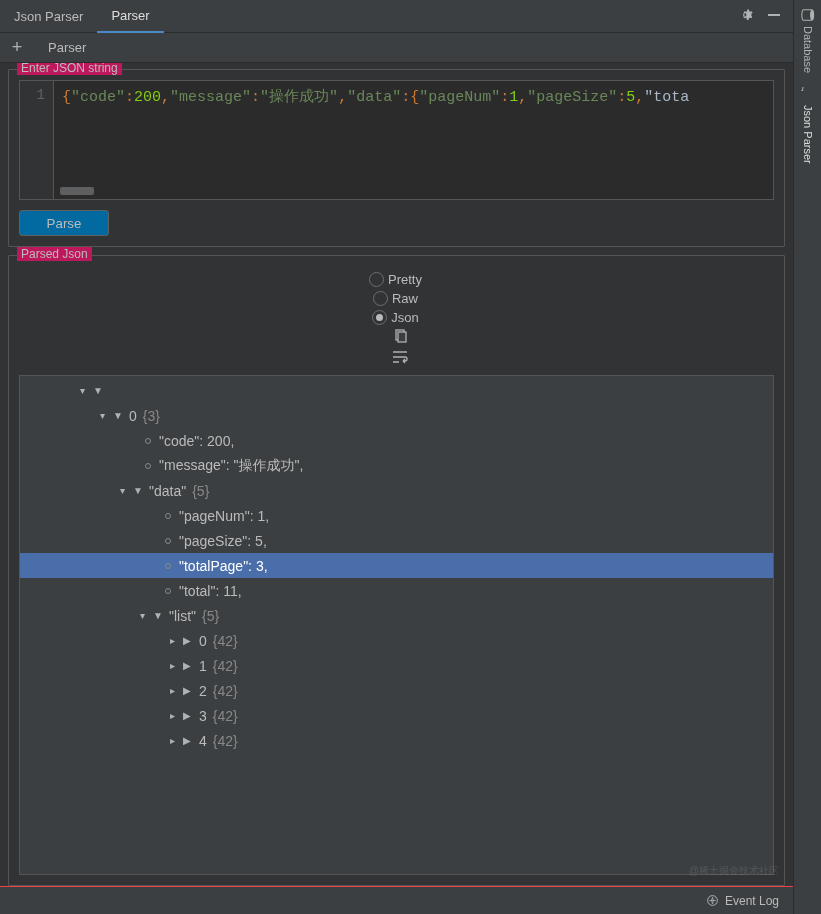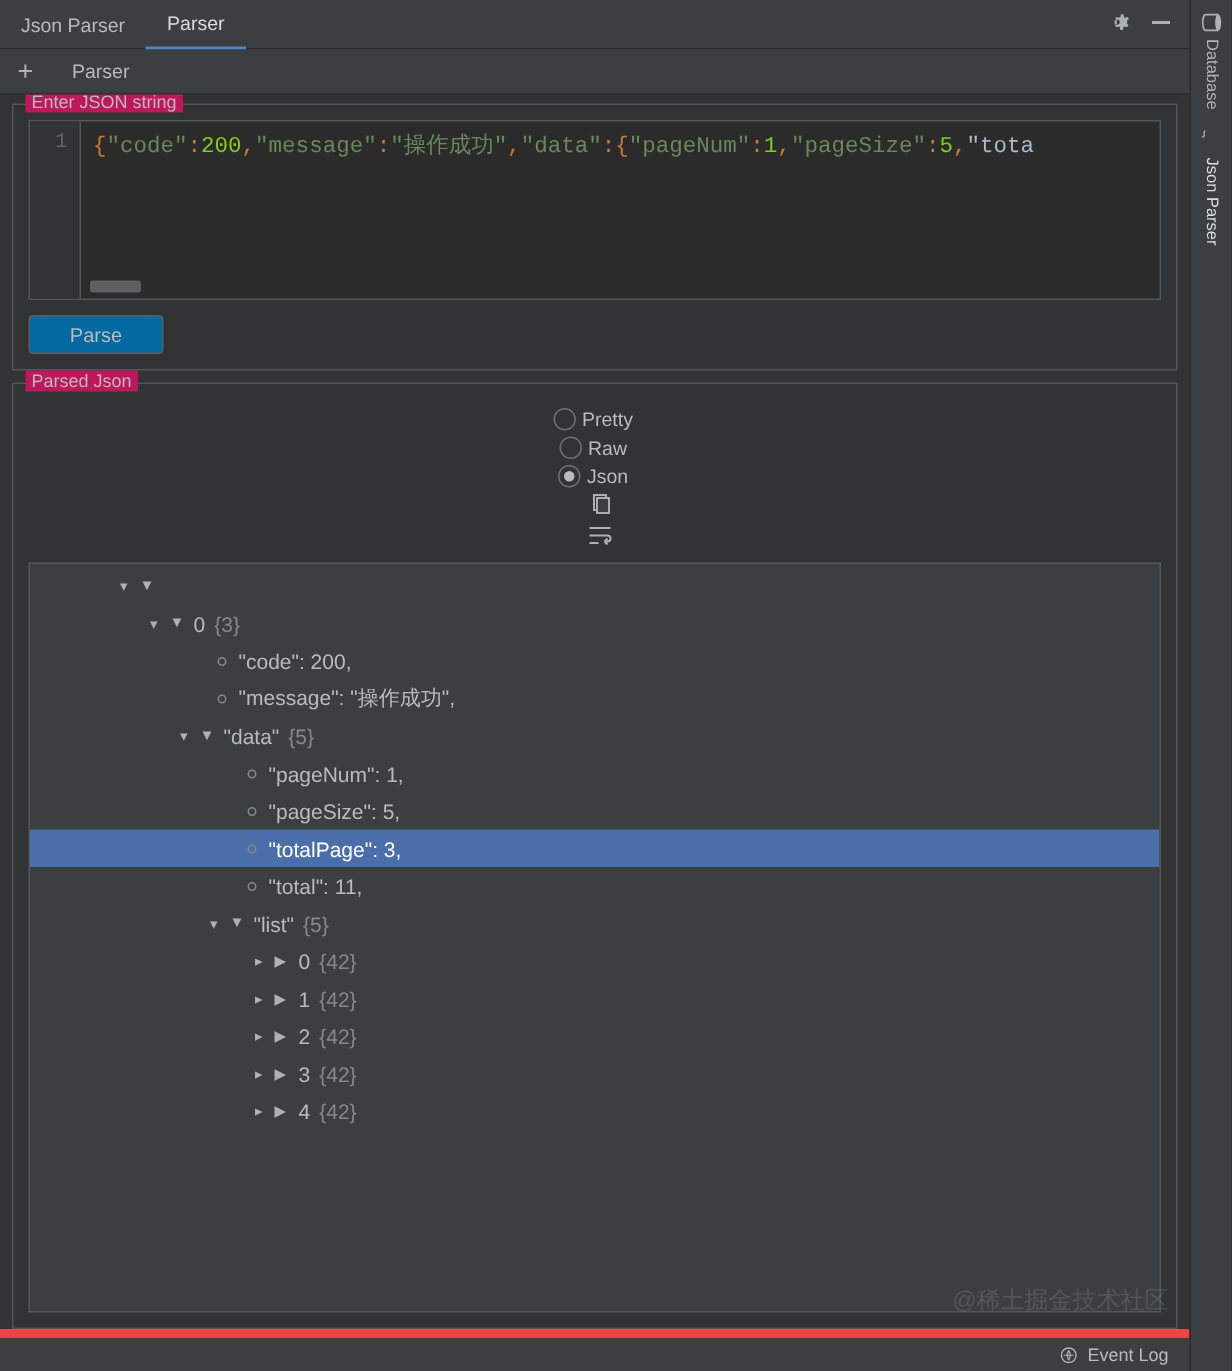--- a/index.html
+++ b/index.html
@@ -90,27 +90,27 @@
   width: 28px; background: #3c3f41; border-left: 1px solid #2b2b2b;
   display: flex; flex-direction: column; align-items: center; padding-top: 8px; gap: 14px;
 }
 .rightbar-item {
   writing-mode: vertical-rl; font-size: 11px; color: #afb1b3;
   display: flex; align-items: center; gap: 4px; cursor: pointer;
 }
 .rightbar-item svg { transform: rotate(90deg); }
 .rightbar-item.active { color: #dddddd; }
 .statusbar {
-  height: 28px; background: #3c3f41; border-top: 6px solid #ef4444;
+  height: 28px; background: #3c3f41; border-top: 1px solid #ef4444;
   display: flex; align-items: center; justify-content: flex-end; padding-right: 14px;
   font-size: 12px; gap: 6px;
 }
 .watermark {
   position: absolute; right: 42px; bottom: 36px;
-  color: rgba(255,255,255,0.12); font-size: 16px; pointer-events: none;
+  color: rgba(255,255,255,0.12); font-size: 10px; pointer-events: none;
 }
 </style>
 </head>
 <body>
 
 <div class="main">
   <div class="topbar">
     <div class="topbar-tab">Json Parser</div>
     <div class="topbar-tab active">Parser</div>
     <div class="topbar-right">

